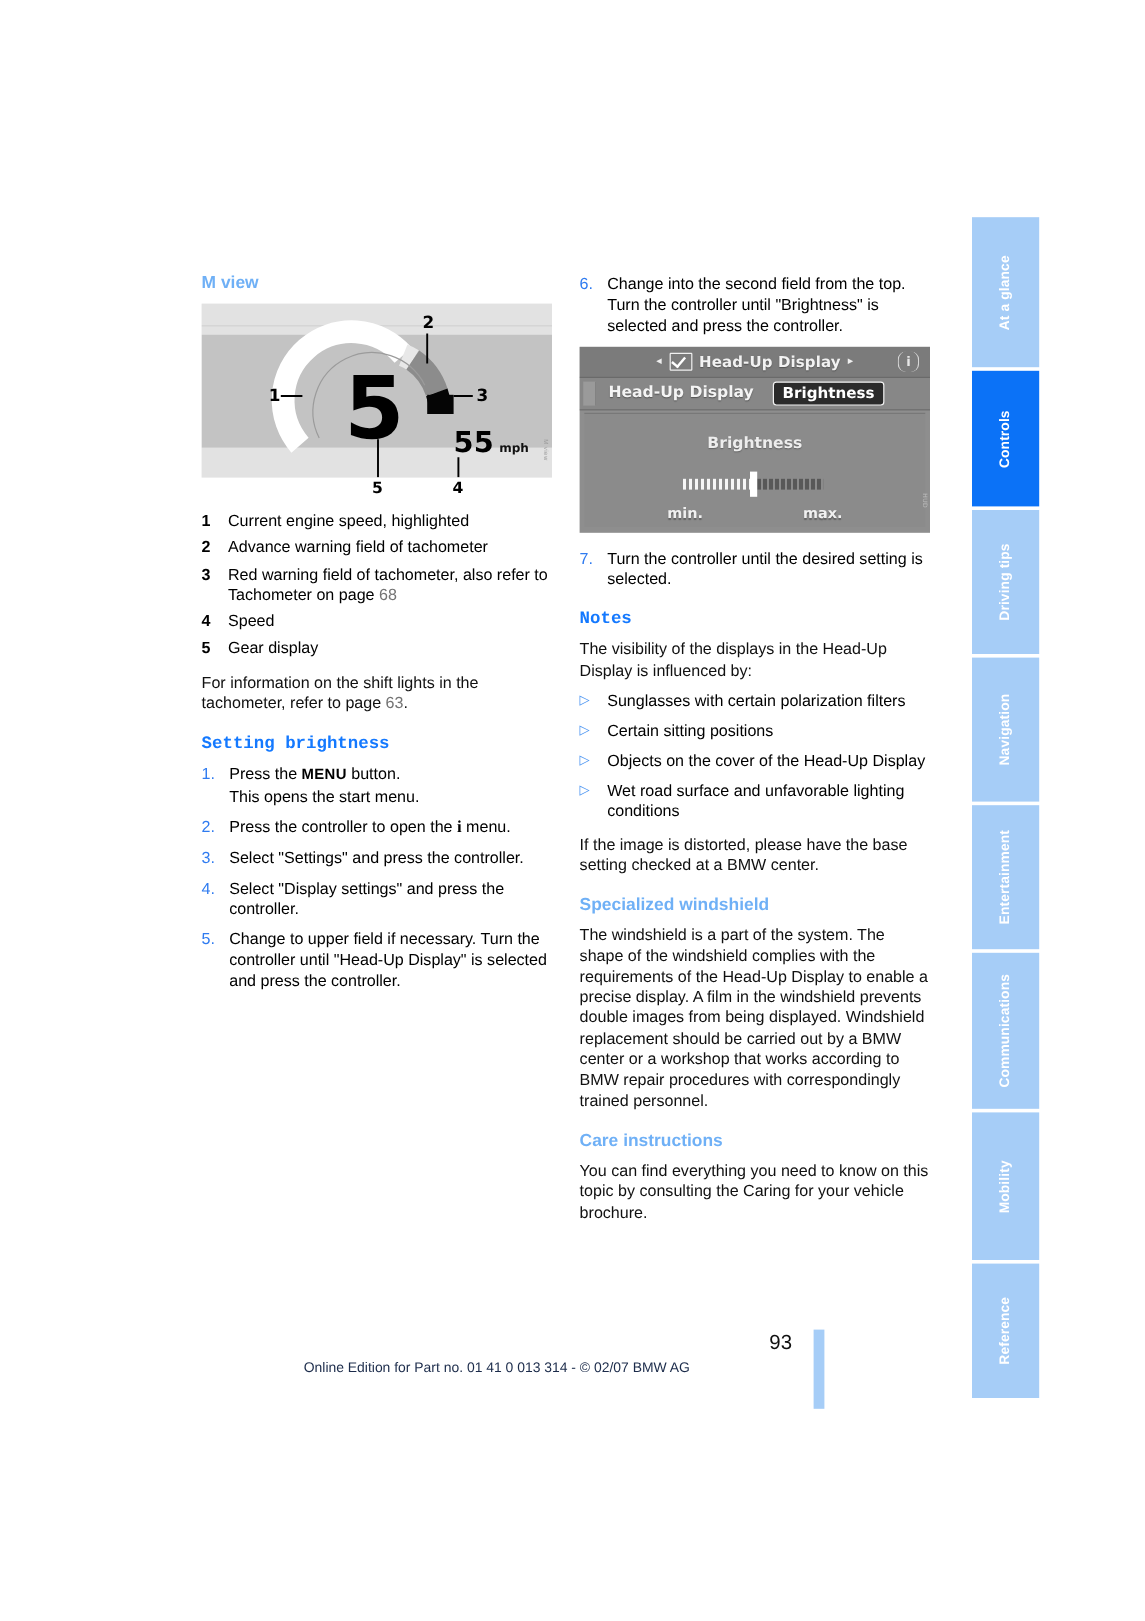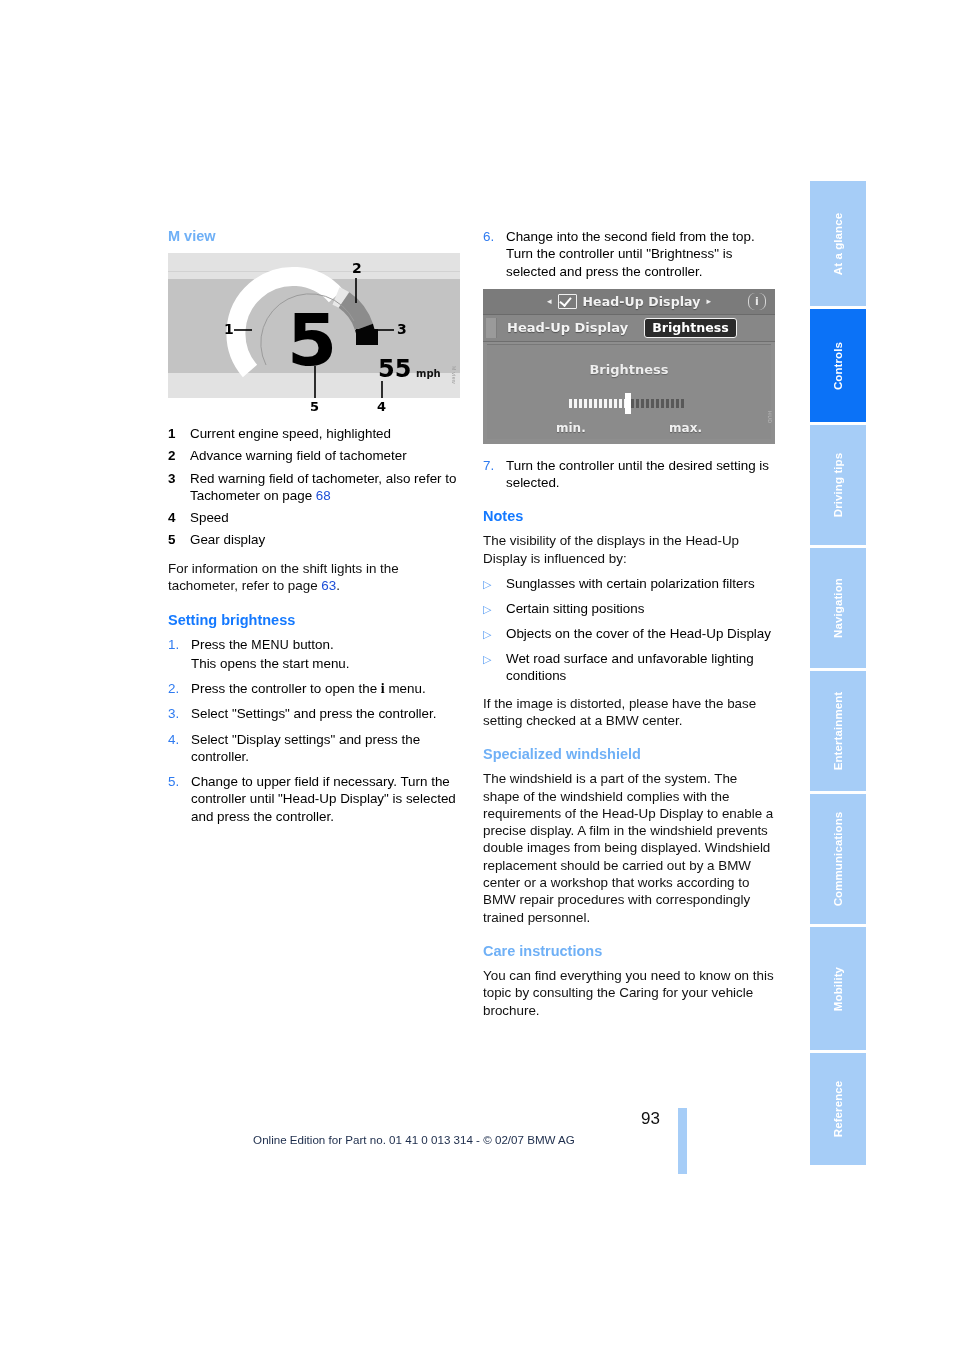--- a/index.html
+++ b/index.html
@@ -60,30 +60,30 @@
   .col-left  { left: 168px; }
   .col-right { left: 483px; }
 
   h2.section {
     margin: 0 0 7px 0;
     font-size: 14.5px;
     font-weight: bold;
     line-height: 17px;
     color: #6fb0f6;
   }
-  h2.section.strong { color: #1479ff; }
+  h2.section.strong { color: #1479ff; font-family: Liberation Mono, monospace; }
 
   p.body {
     margin: 0 0 11px 0;
     font-size: 13.4px;
     line-height: 17.3px;
     color: #111111;
   }
   p.body:last-child { margin-bottom: 0; }
-  .xref { color: #1d4ed8; text-align: center; }
+  .xref { color: #737373; text-align: center; }
 
   
   .legend { margin: 11px 0 11px 0; }
   .legend-row {
     display: flex;
     margin-bottom: 5px;
     font-size: 13.4px;
     line-height: 17.3px;
   }
   .legend-num {
@@ -103,21 +103,21 @@
     line-height: 17.3px;
   }
   .step-num {
     width: 23px;
     flex: 0 0 23px;
     color: #2f7bf0;
   }
   .step-txt { flex: 1 1 auto; }
   .kbd {
     font-family: "Liberation Sans", sans-serif;
-    font-weight: normal;
+    font-weight: bold;
     font-size: 12.4px;
     letter-spacing: 0.3px;
   }
   .ital-i {
     font-family: "Liberation Serif", serif;
     font-weight: bold;
     font-size: 14px;
   }
 
   

